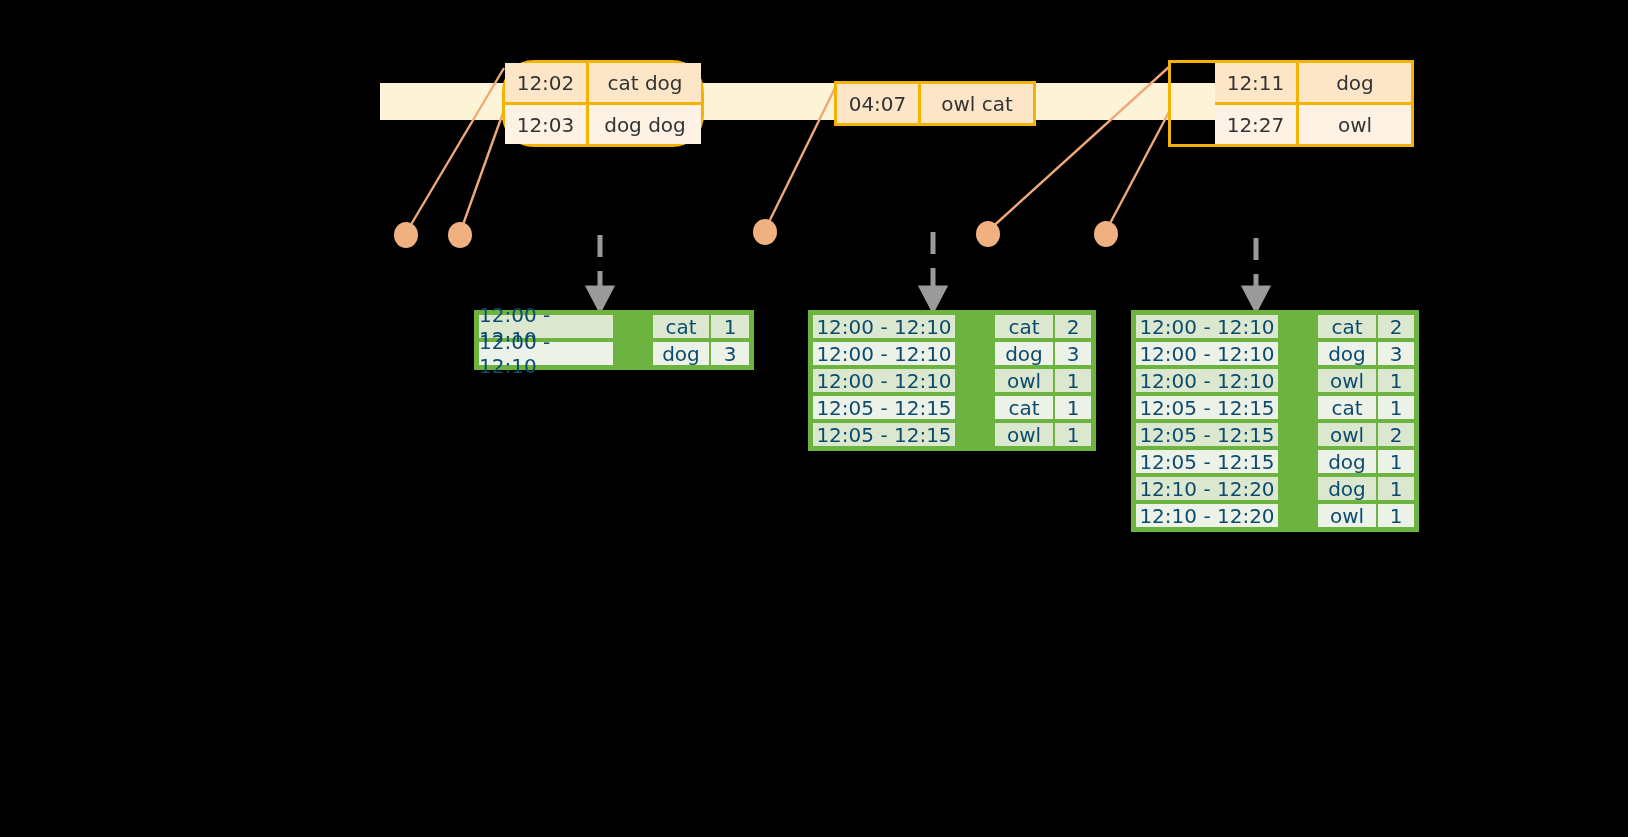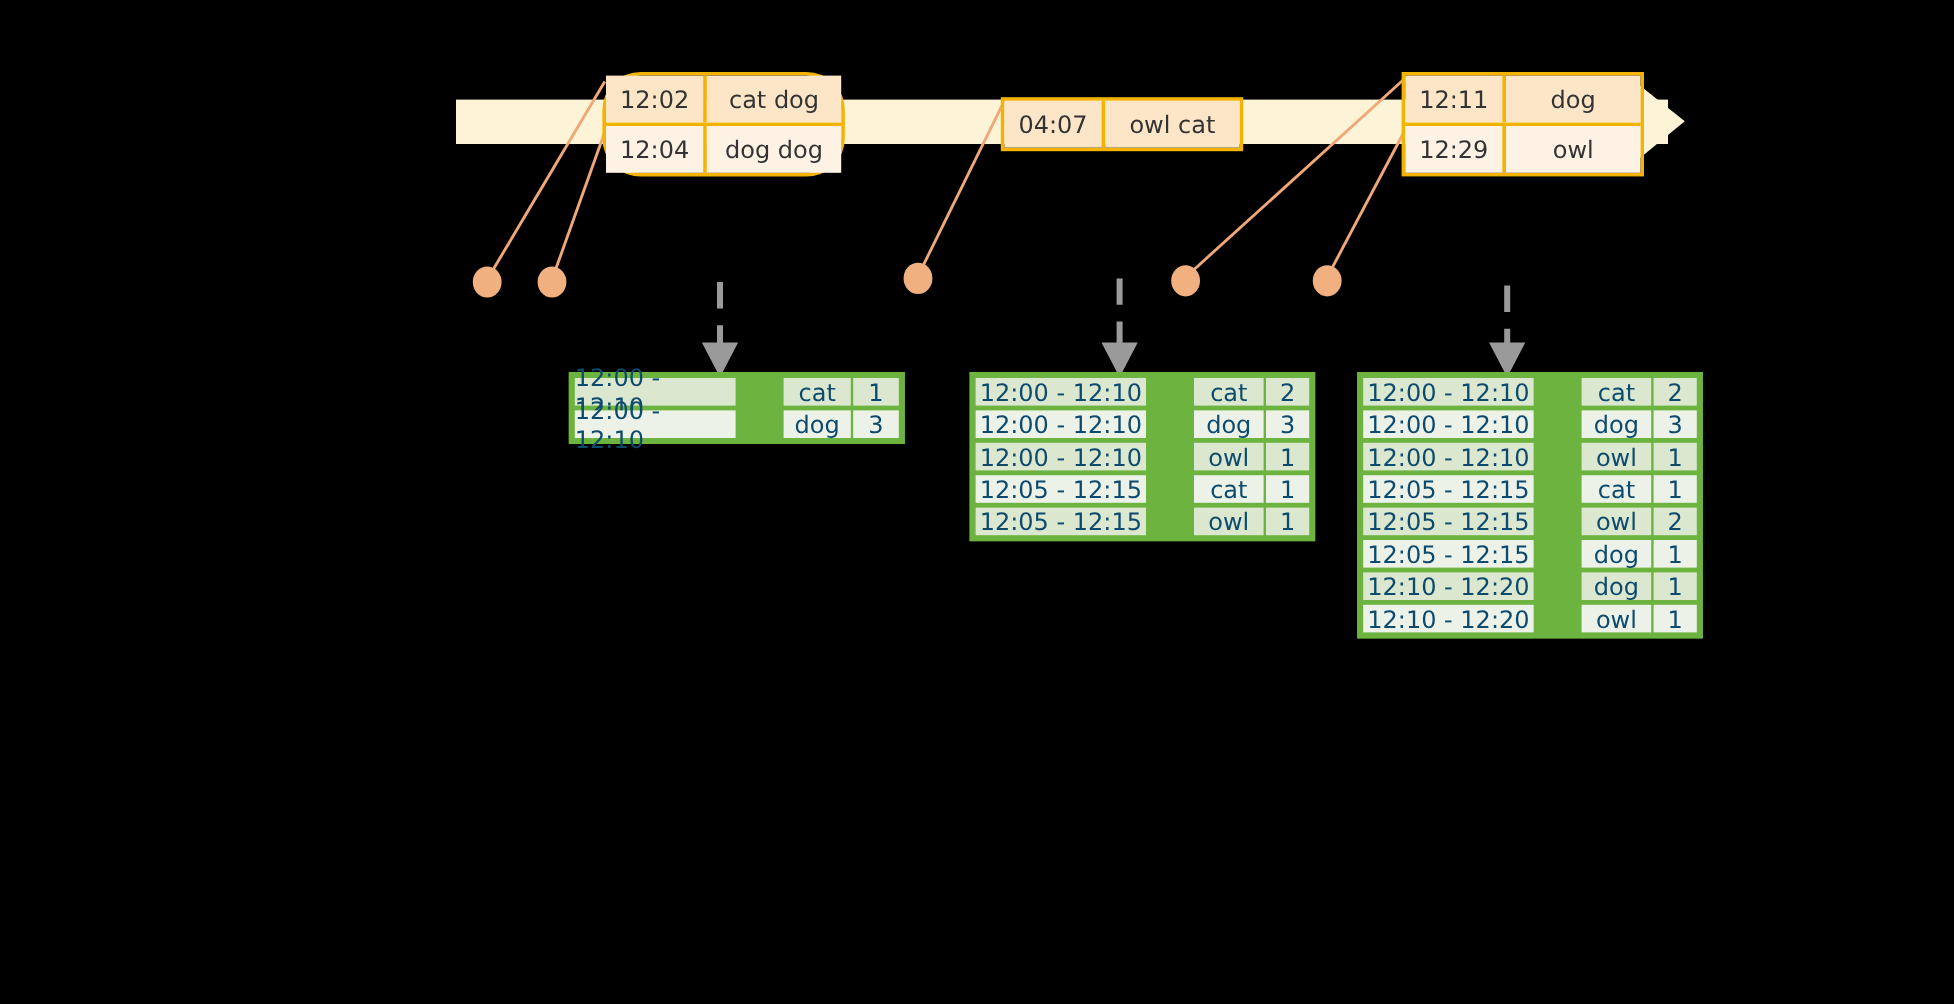--- a/index.html
+++ b/index.html
@@ -74,39 +74,39 @@
       <polygon points="1245,288 1267,288 1256,309"></polygon>
     </g>
   </svg>
 
   <div class="evt-group" style="left:502px;top:60px;border-radius:32px;">
     <div class="evt-row shade-a">
       <div class="evt-cell time">12:02</div>
       <div class="evt-cell val">cat dog</div>
     </div>
     <div class="evt-row shade-b">
-      <div class="evt-cell time">12:04</div>
+      <div class="evt-cell time">12:03</div>
       <div class="evt-cell val">dog dog</div>
     </div>
   </div>
 
   <div class="evt-group" style="left:834px;top:81px;">
     <div class="evt-row shade-a">
       <div class="evt-cell time">04:07</div>
       <div class="evt-cell val">owl cat</div>
     </div>
   </div>
 
-  <div class="evt-group" style="left:1168px;top:60px;">
+  <div class="evt-group" style="left:1168px;top:60px;padding-left:44px;">
     <div class="evt-row shade-a">
       <div class="evt-cell time">12:11</div>
       <div class="evt-cell val">dog</div>
     </div>
     <div class="evt-row shade-b">
-      <div class="evt-cell time">12:29</div>
+      <div class="evt-cell time">12:27</div>
       <div class="evt-cell val">owl</div>
     </div>
   </div>
 
   <div class="tbl t1" style="left:474px;top:310px;">
     <div class="trow tone-a">
       <div class="tcell win">12:00 - 12:10</div>
       <div class="tcell key">cat</div>
       <div class="tcell cnt">1</div>
     </div>

